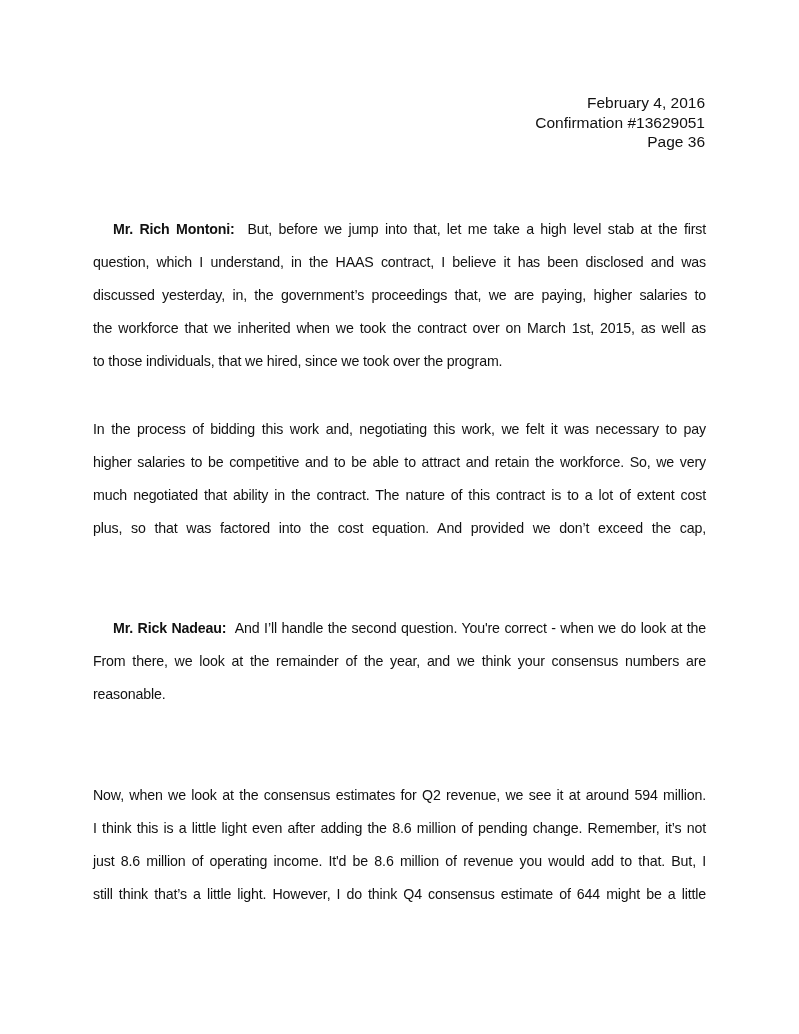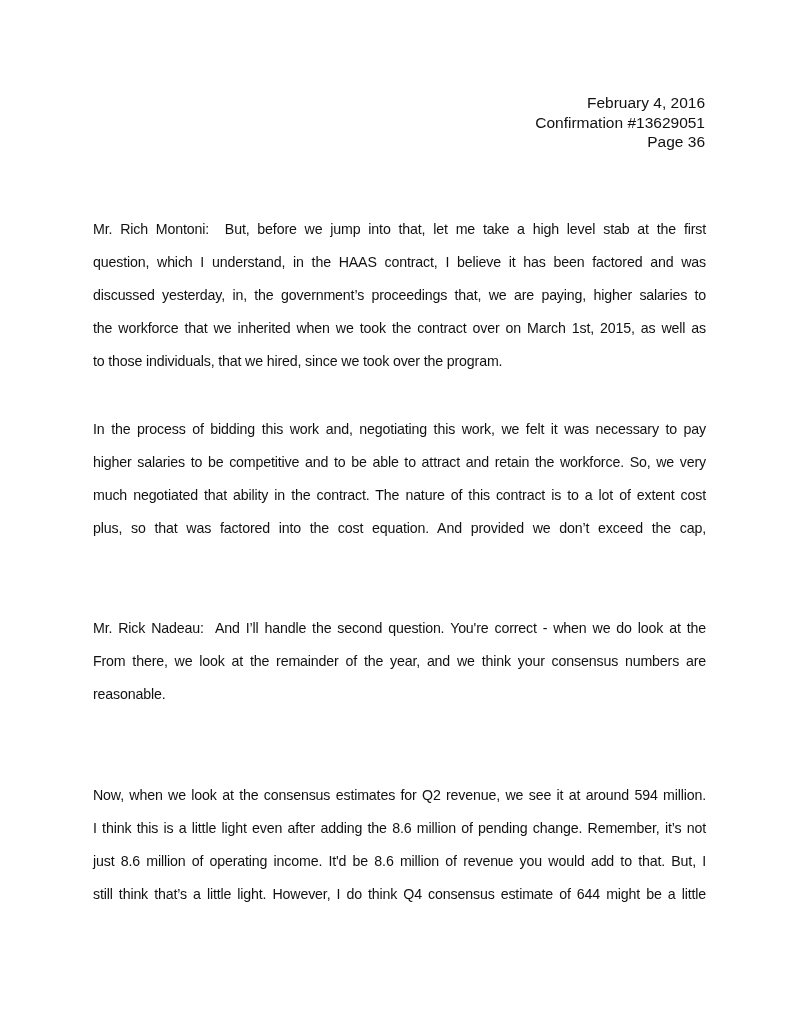--- a/index.html
+++ b/index.html
@@ -47,42 +47,43 @@
     .line span.jt {
       display: block;
       text-align: justify;
       text-align-last: justify;
       white-space: normal;
     }
     .line.last span.jt {
       text-align-last: left;
     }
     .speaker {
-      font-weight: normal;
+      font-weight: bold;
+      margin-left: 20px;
     }
     #p1 { top: 219px; }
     #p2 { top: 419px; }
     #p3 { top: 618px; }
     #p4 { top: 785px; }
   </style>
 </head>
 <body>
 
 <div class="header">
   <div>February 4, 2016</div>
   <div>Confirmation #13629051</div>
   <div>Page 36</div>
 </div>
 
 <div class="para" id="p1">
   <div class="line">
       <span class="jt"><span class="speaker">Mr. Rich Montoni:</span><span style="white-space:pre-wrap">  But, before we jump into that, let me take a high level stab at the first</span></span>
     </div>
   <div class="line">
-      <span class="jt">question, which I understand, in the HAAS contract, I believe it has been factored and was</span>
+      <span class="jt">question, which I understand, in the HAAS contract, I believe it has been disclosed and was</span>
     </div>
   <div class="line">
       <span class="jt">discussed yesterday, in, the government’s proceedings that, we are paying, higher salaries to</span>
     </div>
   <div class="line">
       <span class="jt">the workforce that we inherited when we took the contract over on March 1st, 2015, as well as</span>
     </div>
   <div class="line last">
       <span class="jt">to those individuals, that we hired, since we took over the program.</span>
     </div>

